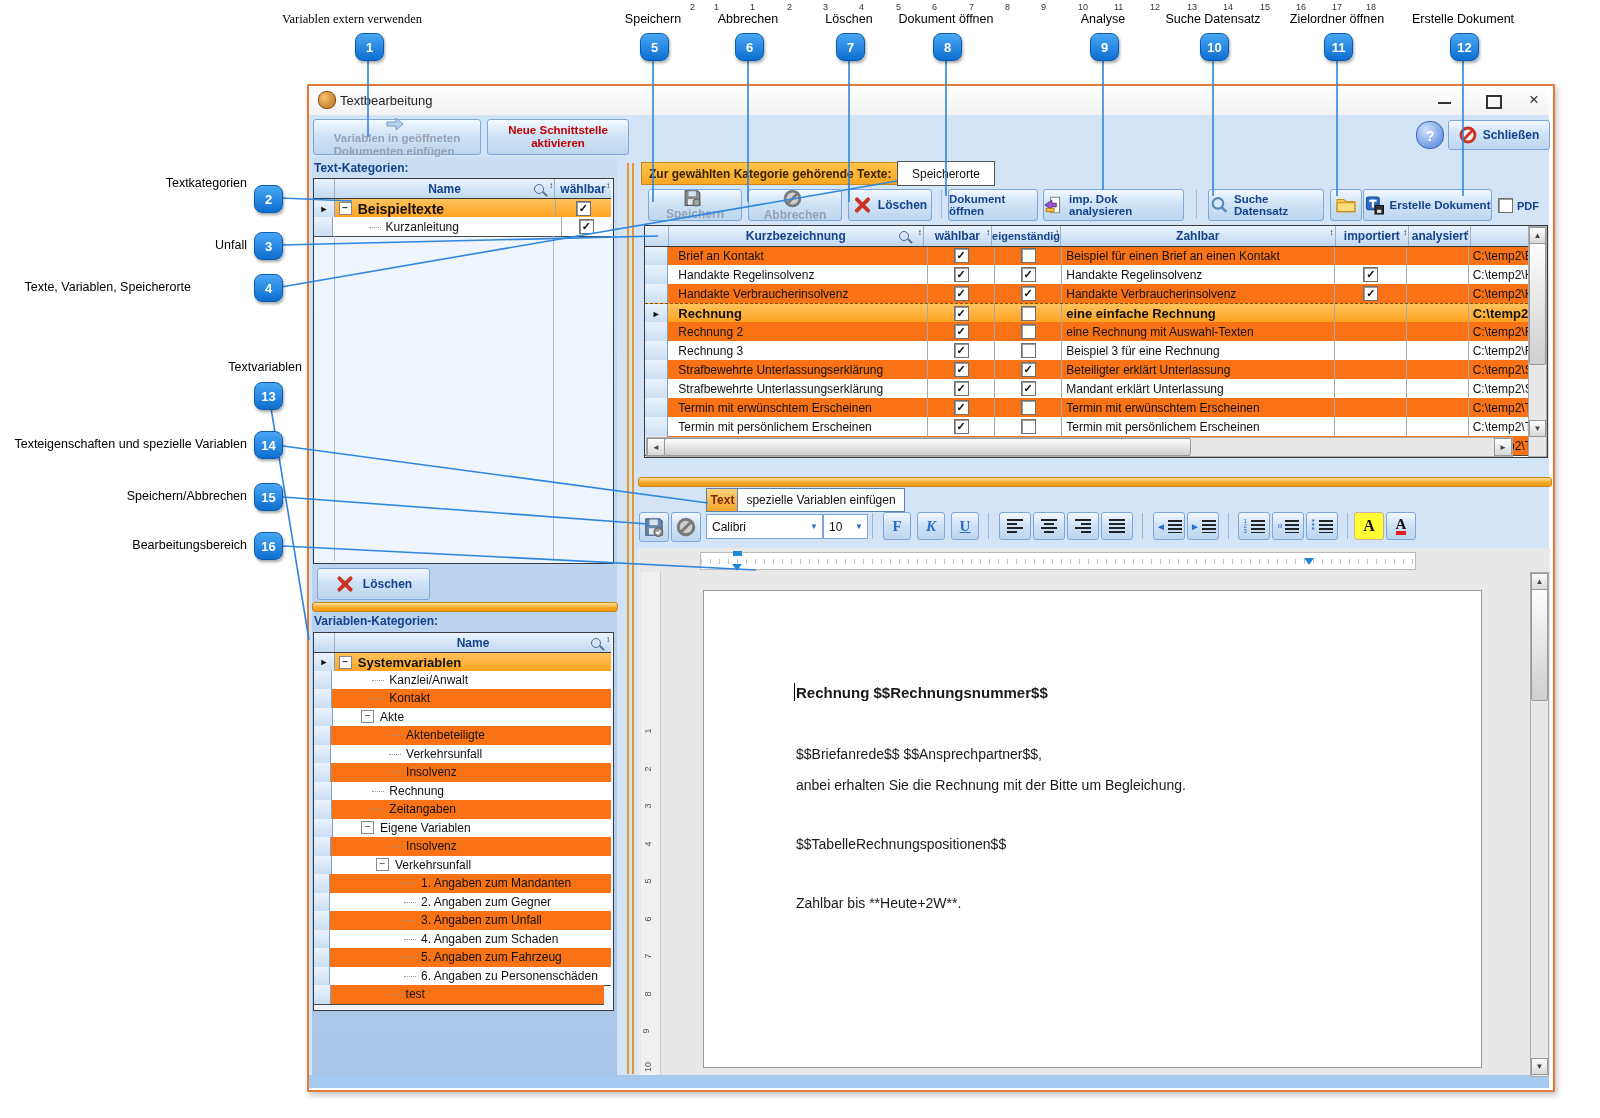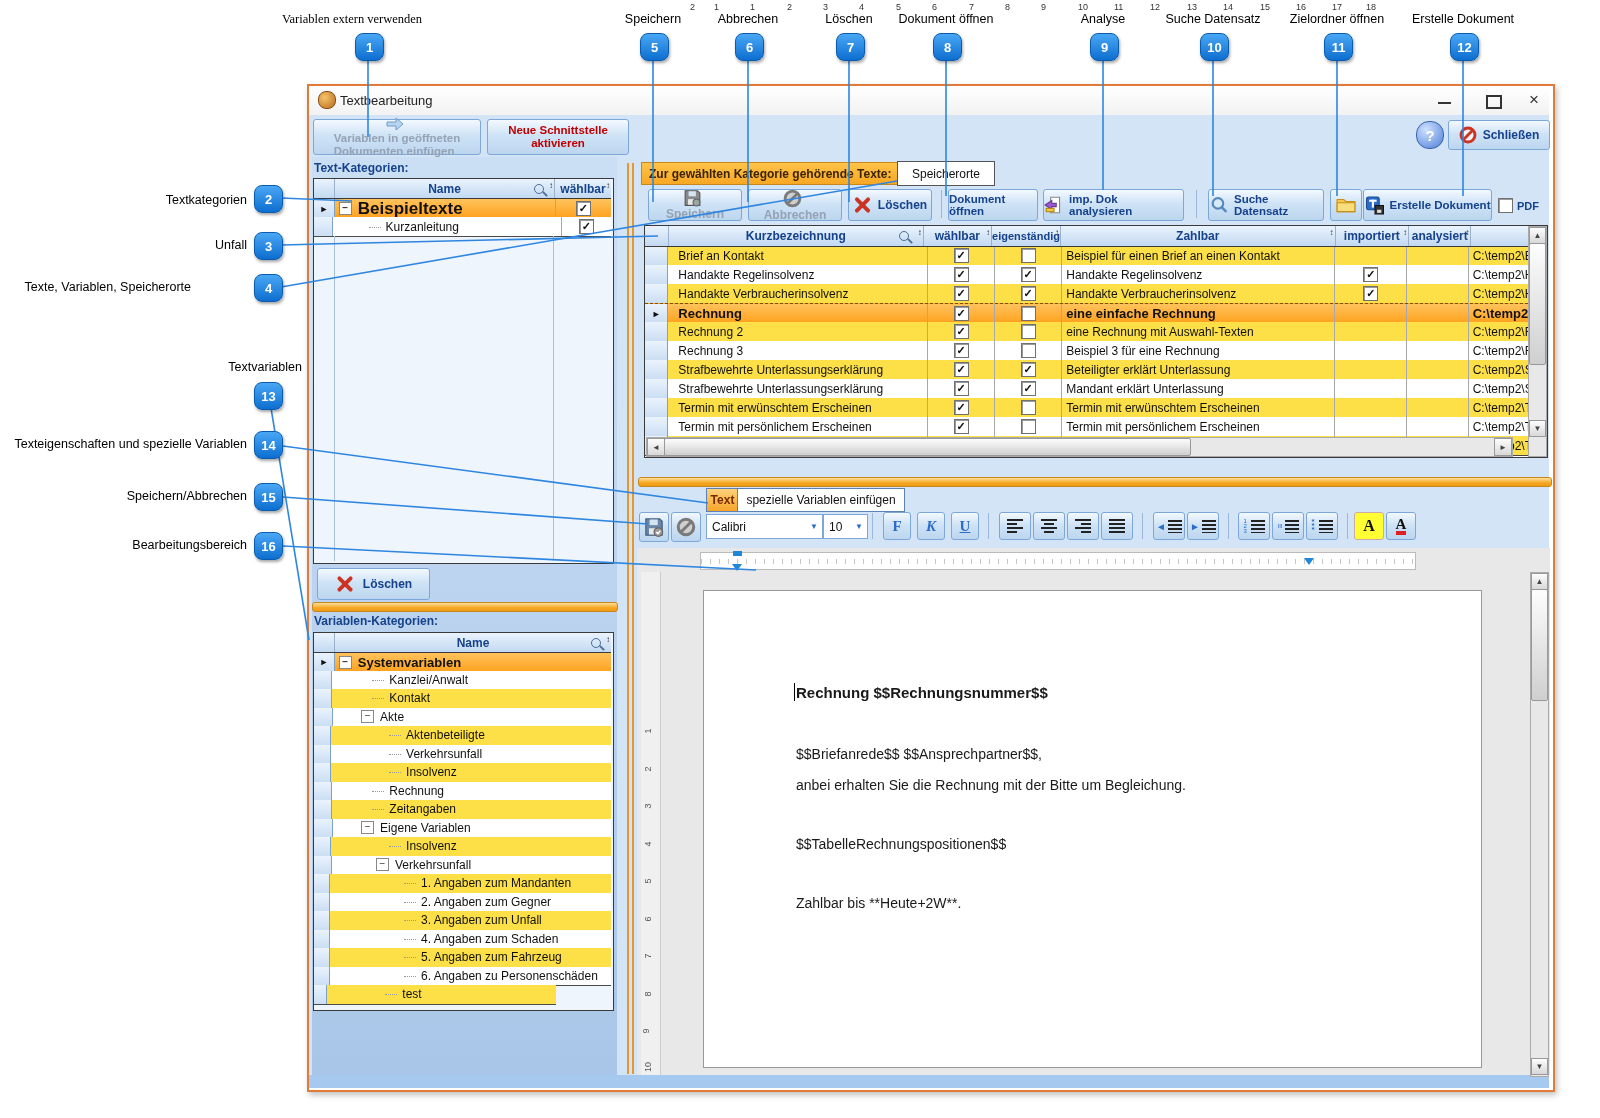--- a/index.html
+++ b/index.html
@@ -20,21 +20,21 @@
   .redtext{color:#c00000;}
   .hint{position:absolute;font-size:12px;font-weight:bold;color:#111;z-index:4;line-height:16px;}
   .helpcirc{position:absolute;width:26px;height:26px;border-radius:13px;background:radial-gradient(circle at 35% 30%,#cfe2ff,#4f7fd9);border:1px solid #3a62ad;color:#fff;font-weight:bold;font-size:15px;display:flex;align-items:center;justify-content:center;z-index:4;}
   
   .seclabel{position:absolute;font-size:12px;font-weight:bold;color:#15428b;z-index:4;}
   
   .gtable{position:absolute;border:1px solid #3a3a3a;background:#fff;z-index:4;}
   .ghead{position:absolute;background:linear-gradient(#eaf3fd,#c2d9f2);border-bottom:1px solid #3a3a3a;color:#15428b;font-weight:bold;font-size:12px;display:flex;z-index:5;}
   .ghc{display:flex;align-items:center;justify-content:center;position:relative;border-right:1px solid #9ab1c9;}
   .grow{position:absolute;display:flex;font-size:12px;color:#111;z-index:4;border-bottom:1px solid #4a4a4a;background:#fff;}
-  .grow.b{background:#fde047;}
+  .grow.b{background:#f97316;}
   .grow.sel{background:linear-gradient(#ffc35c,#ffa11e);font-weight:bold;border-top:1px dashed #7a5200;border-bottom:1px dashed #7a5200;}
   .gc{display:flex;align-items:center;border-right:1px solid #a8a8a8;overflow:hidden;white-space:nowrap;}
   .gut{background:linear-gradient(#eaf3fd,#cbdef3);border-right:1px solid #7fa1c4;display:flex;align-items:center;justify-content:center;font-size:9px;color:#111;}
   .cb{width:13px;height:13px;background:#fff;border:1px solid #707070;box-shadow:inset 1px 1px 0 #9a9a9a;font-size:11px;line-height:12px;text-align:center;color:#111;font-weight:bold;}
   .mag{position:relative;width:8px;height:8px;border:1.6px solid #4d6e96;border-radius:50%;display:inline-block;}
   .mag:after{content:"";position:absolute;width:6px;height:2px;background:#4d6e96;transform:rotate(45deg);right:-5px;bottom:-2px;}
   .sort{font-size:8px;color:#333;position:absolute;right:1px;top:2px;font-weight:normal;}
   .expbox{width:11px;height:11px;border:1px solid #888;background:#fff;font-size:10px;line-height:9px;text-align:center;color:#333;display:inline-block;margin-right:6px;}
   .dots{display:inline-block;width:12px;border-bottom:1px dotted #999;margin-right:5px;height:1px;}
   
@@ -106,21 +106,21 @@
   <div class="badge" style="left:933px;top:33px;">8</div>
   <div class="anno-label" style="left:1103px;top:12px;transform:translateX(-50%);">Analyse</div>
   <div class="badge" style="left:1090px;top:33px;">9</div>
   <div class="anno-label" style="left:1213px;top:12px;transform:translateX(-50%);">Suche Datensatz</div>
   <div class="badge" style="left:1200px;top:33px;">10</div>
   <div class="anno-label" style="left:1337px;top:12px;transform:translateX(-50%);">Zielordner öffnen</div>
   <div class="badge" style="left:1324px;top:33px;">11</div>
   <div class="anno-label" style="left:1463px;top:12px;transform:translateX(-50%);">Erstelle Dokument</div>
   <div class="badge" style="left:1450px;top:33px;">12</div>
 
-  <div class="anno-label" style="right:1353px;top:193px;">Textkategorien</div>
+  <div class="anno-label" style="right:1353px;top:176px;">Textkategorien</div>
   <div class="badge" style="left:254px;top:185px;">2</div>
   <div class="anno-label" style="right:1353px;top:238px;">Unfall</div>
   <div class="badge" style="left:254px;top:232px;">3</div>
   <div class="anno-label" style="right:1409px;top:280px;">Texte, Variablen, Speicherorte</div>
   <div class="badge" style="left:254px;top:274px;">4</div>
   <div class="anno-label" style="right:1298px;top:360px;">Textvariablen</div>
   <div class="badge" style="left:254px;top:382px;">13</div>
   <div class="anno-label" style="right:1353px;top:437px;">Texteigenschaften und spezielle Variablen</div>
   <div class="badge" style="left:254px;top:431px;">14</div>
   <div class="anno-label" style="right:1353px;top:489px;">Speichern/Abbrechen</div>
@@ -181,21 +181,21 @@
         <span>wählbar</span>
         <span class="sort">↕</span>
       </div>
   </div>
   <div class="grow sel" style="left:314px;top:198px;width:297px;height:19px;">
     <div class="gc gut" style="width:20px;">
         <span>►</span>
       </div>
     <div class="gc" style="width:219px;padding-left:4px;">
         <span class="expbox">−</span>
-        <span style="font-size:17px;">Beispieltexte</span>
+        <span style="font-size:14px;">Beispieltexte</span>
       </div>
     <div class="gc" style="width:56px;justify-content:center;border-right:none;">
         <span class="cb">✓</span>
       </div>
   </div>
   <div class="grow" style="left:314px;top:217px;width:297px;height:19px;">
     <div class="gc gut" style="width:20px;"></div>
     <div class="gc" style="width:219px;padding-left:36px;">
         <span class="dots"></span>
         <span>Kurzanleitung</span>
@@ -352,21 +352,21 @@
         <span>5. Angaben zum Fahrzeug</span>
       </div>
     </div>
   <div class="grow" style="left:314px;top:966.5px;width:297px;height:18.5px;">
       <div class="gc gut" style="width:20px;"></div>
       <div class="gc" style="width:276px;padding-left:74px;border-right:none;">
         <span class="dots"></span>
         <span>6. Angaben zu Personenschäden</span>
       </div>
     </div>
-  <div class="grow b" style="left:314px;top:985px;width:242px;height:18.5px;">
+  <div class="grow b" style="left:314px;top:985px;width:290px;height:18.5px;">
       <div class="gc gut" style="width:20px;"></div>
       <div class="gc" style="width:276px;padding-left:58px;border-right:none;">
         <span class="dots"></span>
         <span>test</span>
       </div>
     </div>
 
   <div class="abs" style="left:627px;top:163px;width:2px;height:911px;background:#e8972c;z-index:4;"></div>
   <div class="abs" style="left:632px;top:163px;width:2px;height:911px;background:#e8972c;z-index:4;"></div>
 

